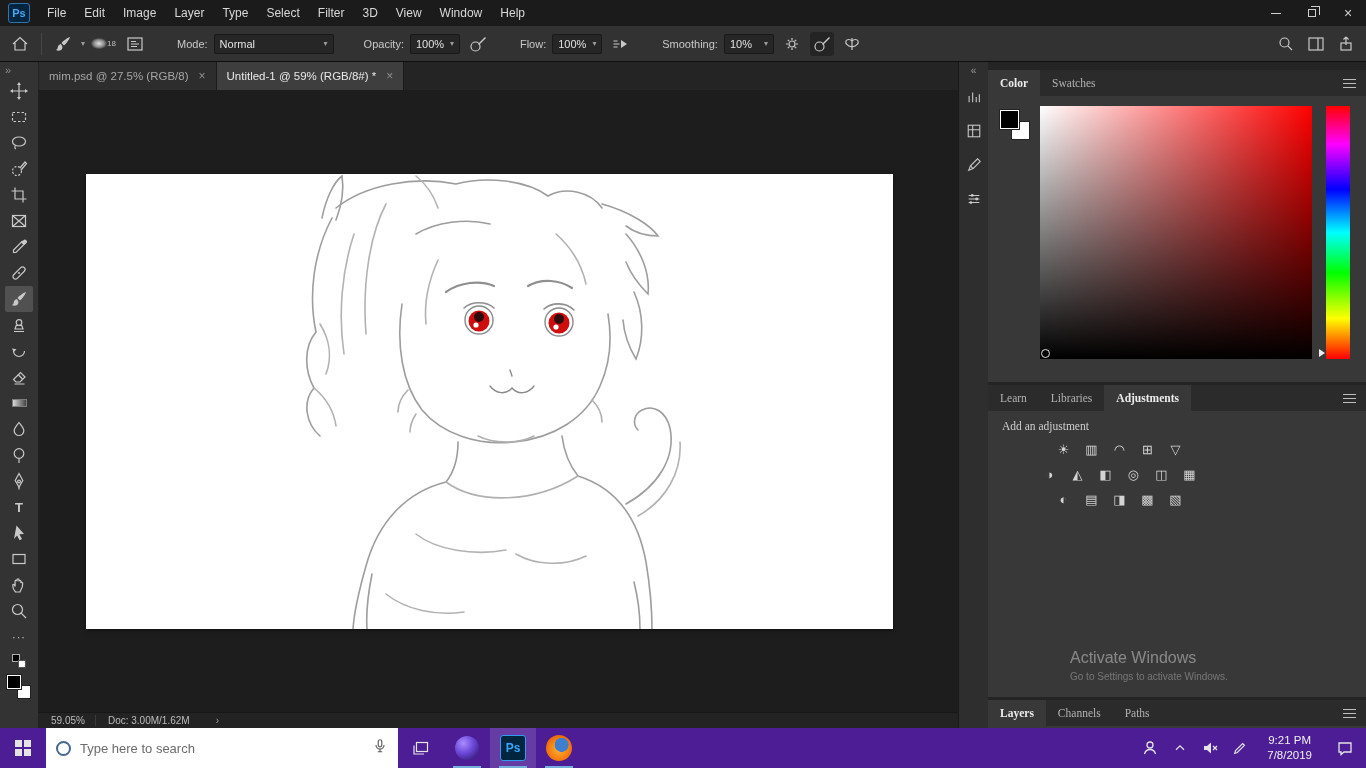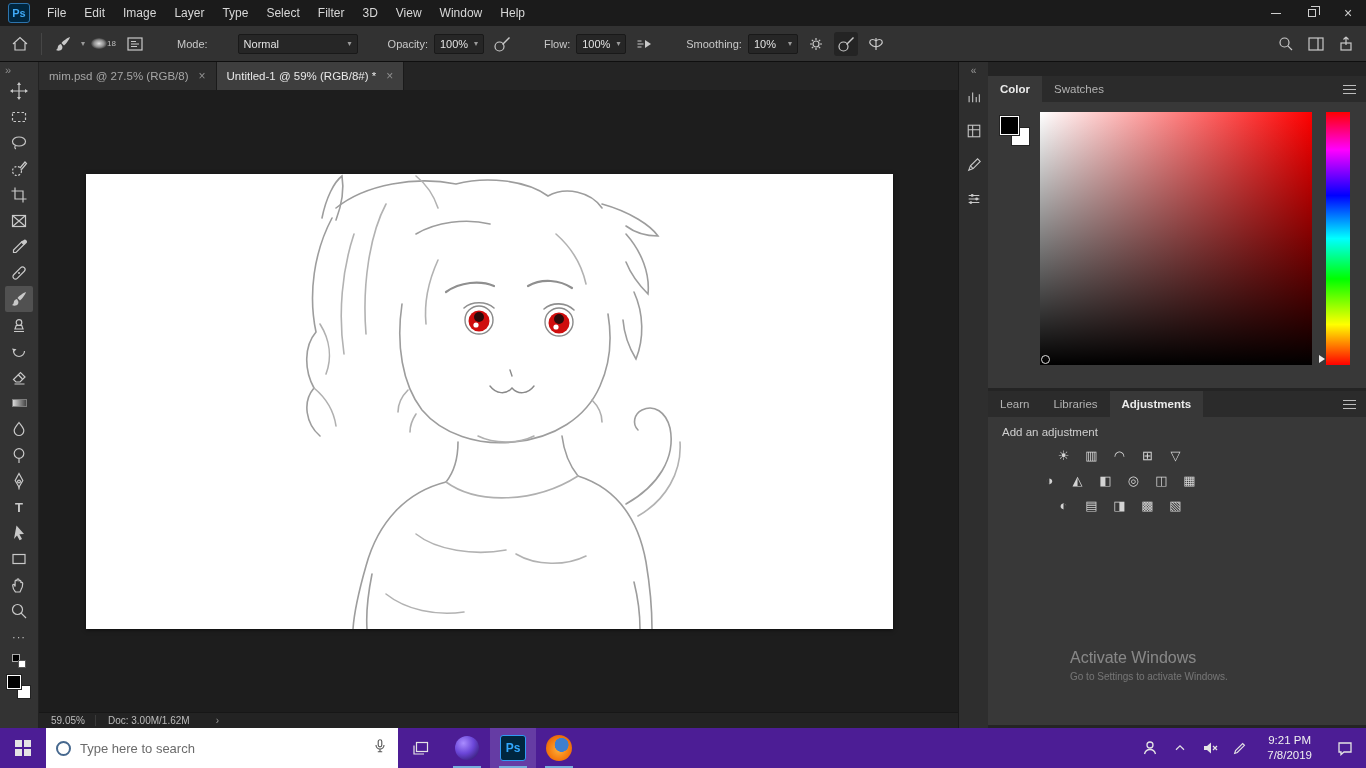--- a/index.html
+++ b/index.html
@@ -25,21 +25,21 @@
               padding:0 8px;gap:6px;font-size:11px;color:#c9c9c9;}
   .ob-divider{width:1px;height:22px;background:#464646;margin:0 3px;}
   .ob-icon{width:24px;height:24px;display:flex;align-items:center;justify-content:center;border-radius:3px;}
   .ob-icon.pressed{background:#242424;}
   .ob-icon svg .s,.tray-icon svg .s,.strip-icon svg .s{stroke:#c9c9c9;fill:none;stroke-width:1.2px;}
   .ob-icon svg .f,.strip-icon svg .f{fill:#c9c9c9;}
   .ob-label{margin-left:24px;white-space:nowrap;}
   .ob-select{display:flex;align-items:center;justify-content:space-between;height:20px;background:#262626;
              border:1px solid #191919;border-radius:2px;padding:0 5px;color:#e2e2e2;white-space:nowrap;}
   .ob-select .car{font-size:8px;color:#9a9a9a;margin-left:6px;}
-  .mode-select{width:120px;margin-left:24px;}
+  .mode-select{width:120px;}
   .val-select{width:50px;}
   .brush-preview{display:flex;align-items:center;width:26px;line-height:1;}
   .brush-dot{width:16px;height:11px;border-radius:50%;
              background:radial-gradient(ellipse at center,#e0e0e0 0%,#8d8d8d 45%,rgba(141,141,141,0) 75%);}
   .brush-size{font-size:8px;color:#bdbdbd;margin-top:1px;}
   .ob-spacer{flex:1;}
 
   
   .main{display:flex;height:666px;}
 
@@ -77,21 +77,21 @@
   .sb-zoom{padding-right:10px;border-right:1px solid #3a3a3a;}
   .sb-doc{margin-left:12px;}
   .sb-chevron{margin-left:26px;color:#9a9a9a;}
 
   
   .panel-strip{width:30px;background:#2e2e2e;border-left:1px solid #191919;display:flex;flex-direction:column;align-items:center;}
   .strip-collapse{padding:3px 0 4px;color:#9a9a9a;font-size:10px;}
   .strip-icon{width:24px;height:24px;margin:5px 0;display:flex;align-items:center;justify-content:center;border-radius:3px;}
 
   
-  .panels{width:378px;background:#242424;display:flex;flex-direction:column;padding-top:14px;}
+  .panels{width:378px;background:#242424;display:flex;flex-direction:column;padding-top:8px;font-family:Liberation Serif, serif;}
   .panel{margin-bottom:3px;}
   .ptabbar{height:26px;background:#2b2b2b;display:flex;align-items:stretch;}
   .ptab{display:flex;align-items:center;padding:0 12px;font-size:11.5px;color:#b2b2b2;white-space:nowrap;}
   .ptab.active{background:#383838;color:#ececec;font-weight:bold;}
   .pmenu{margin-left:auto;display:flex;align-items:center;padding:0 10px;}
   .hamb{width:13px;height:9px;border-top:1px solid #bdbdbd;border-bottom:1px solid #bdbdbd;position:relative;}
   .hamb:before{content:"";position:absolute;left:0;right:0;top:3px;border-top:1px solid #bdbdbd;}
   .color-body{position:relative;height:286px;background:#383838;}
   .mini-swatch{position:absolute;left:12px;top:14px;width:30px;height:30px;}
   .mini-swatch .bgsw{position:absolute;right:0;bottom:0;width:19px;height:19px;background:#fff;border:1px solid #242424;}
@@ -554,20 +554,31 @@
           <div class="adj-row">
             <span class="adj-icon">◐</span>
             <span class="adj-icon">▤</span>
             <span class="adj-icon">◨</span>
             <span class="adj-icon">▩</span>
             <span class="adj-icon">▧</span>
           </div>
         </div>
       </div>
 
+      <div class="panel" style="margin-bottom:0;">
+        <div class="ptabbar">
+          <span class="ptab active">Layers</span>
+          <span class="ptab">Channels</span>
+          <span class="ptab">Paths</span>
+          <span class="pmenu">
+              <span class="hamb"></span>
+            </span>
+        </div>
+        <div class="layers-stub"></div>
+      </div>
 
     </section>
   </div>
 
   <div class="watermark">
     <div class="wm1">Activate Windows</div>
     <div class="wm2">Go to Settings to activate Windows.</div>
   </div>
 
   <footer class="taskbar">

